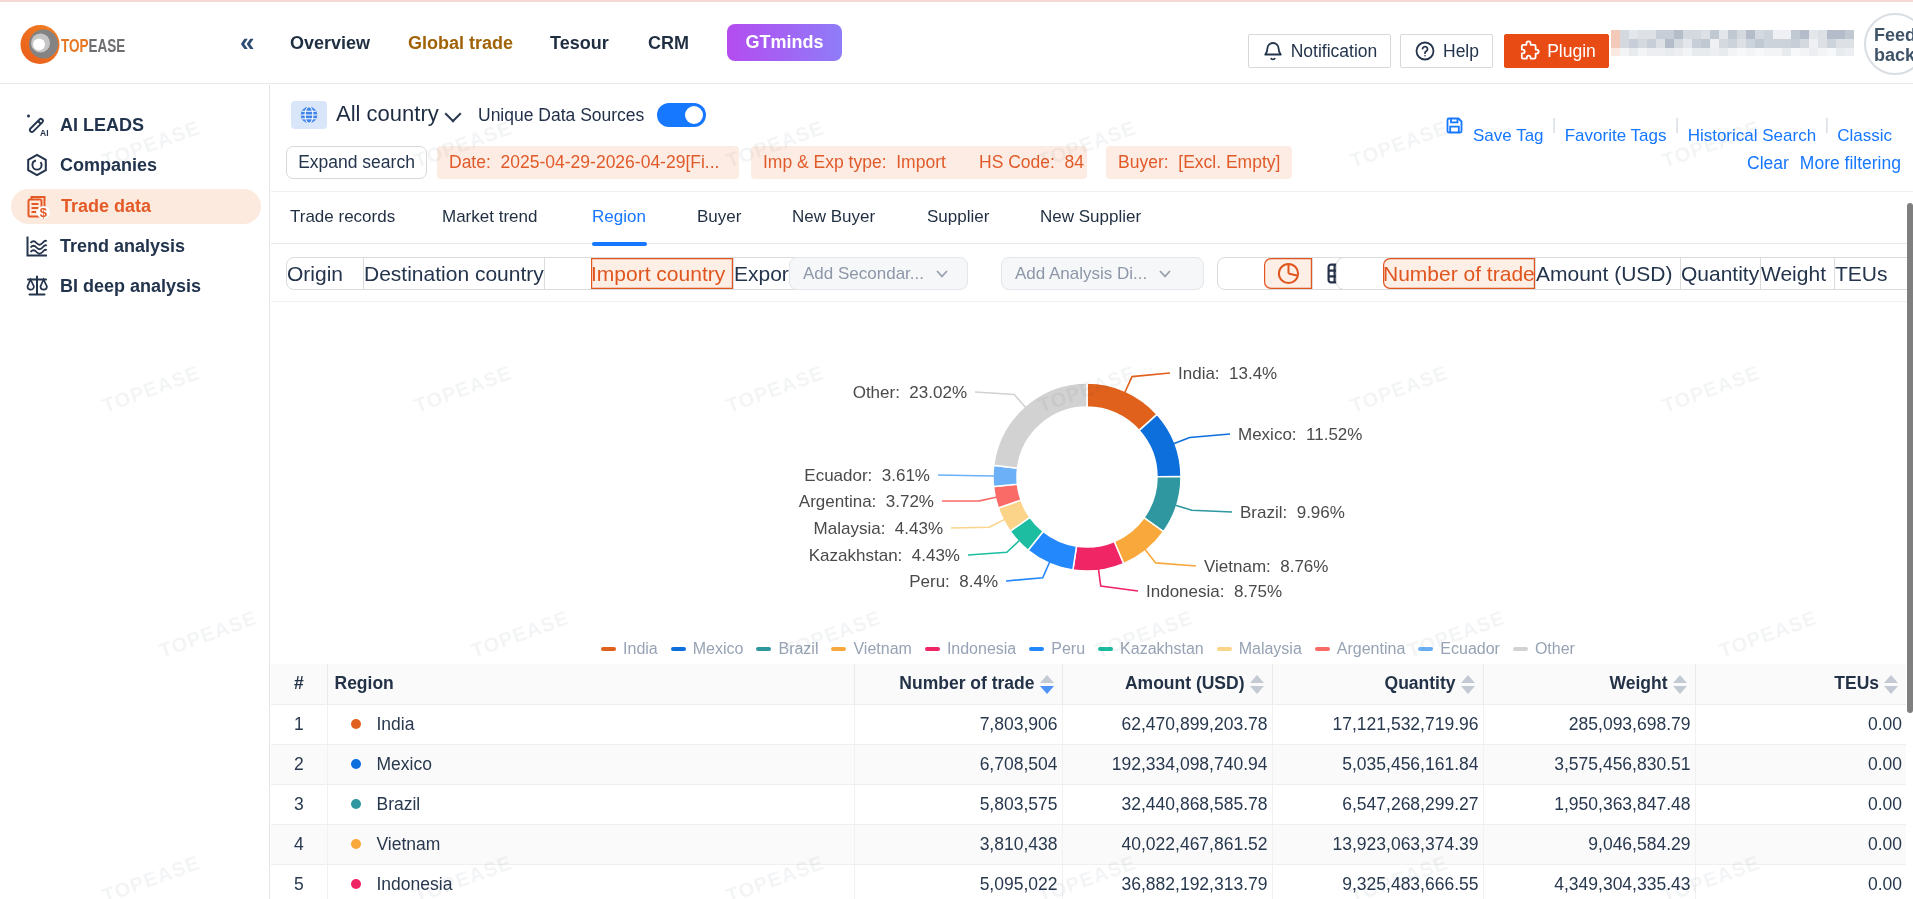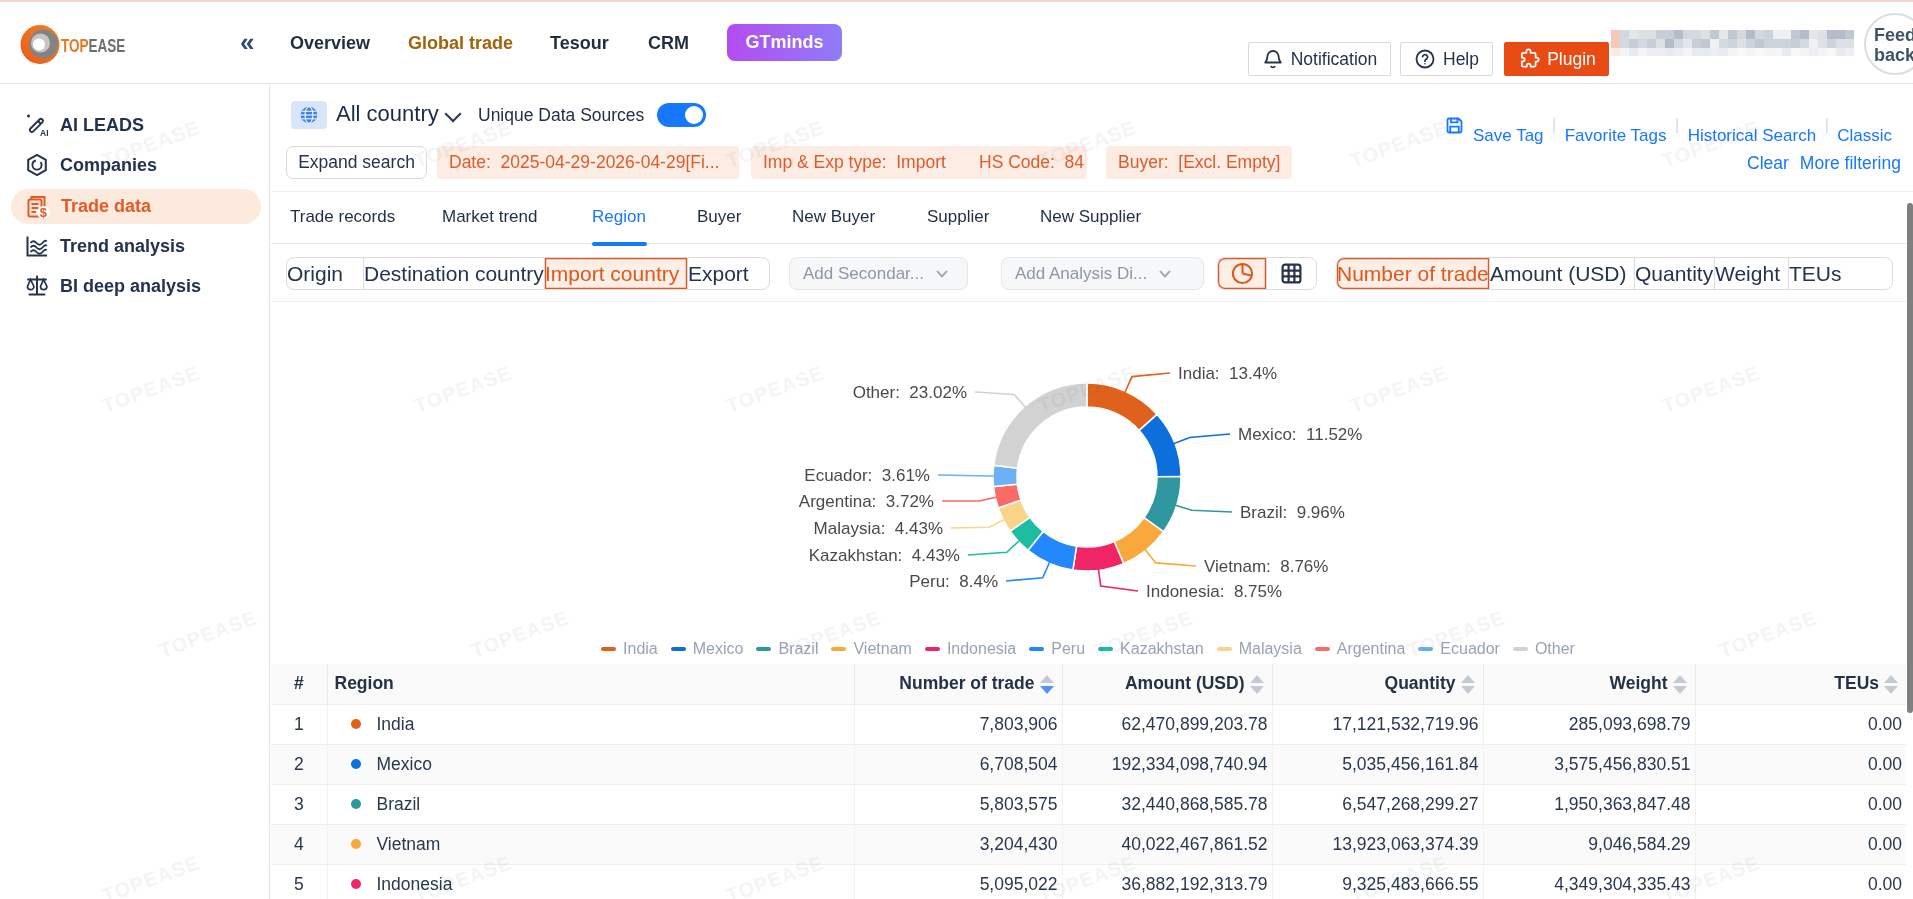--- a/index.html
+++ b/index.html
@@ -5,21 +5,21 @@
 html,body { width:1913px; height:899px; overflow:hidden; background:#fff;
   font-family:"Liberation Sans", sans-serif; color:#24344c; }
 #topline { position:absolute; left:0; top:0; width:1913px; height:2px; background:#f6d8d2; }
 #hdr { position:absolute; left:0; top:2px; width:1913px; height:82px; border-bottom:1px solid #e7e7e7; background:#fff; }
 #sb { position:absolute; left:0; top:85px; width:270px; height:814px; border-right:1px solid #e4e4e4; background:#fff; }
 .navitem { position:absolute; top:0; height:88px; line-height:82px; font-size:18px; font-weight:bold; color:#1f2e41; }
 #gt { color:#a16207; }
 #gtm { position:absolute; left:727px; top:22px; width:115px; height:37px; border-radius:8px;
   background:linear-gradient(90deg,#b44cf0,#8f7cf8); color:#fff; font-size:18px; font-weight:bold;
   text-align:center; line-height:37px; }
-.hbtn { position:absolute; top:40px; height:34px; border:1px solid #d9d9d9; border-radius:2px;
+.hbtn { position:absolute; top:32px; height:34px; border:1px solid #d9d9d9; border-radius:2px;
   font-size:17.5px; color:#24344c; display:flex; align-items:center; justify-content:center; gap:7px; background:#fff; white-space:nowrap; }
 #plug { background:#e84b14; border-color:#e84b14; color:#fff; }
 #fb { position:absolute; left:1864px; top:13px; width:62px; height:62px; border-radius:50%;
   border:2px solid #d9dee3; background:#fff; color:#3e5366; font-size:18px; font-weight:bold;
   line-height:20px; padding-top:10px; padding-left:8px; z-index:30; }
 .mi { position:absolute; left:24px; width:240px; height:40px; display:flex; align-items:center; gap:10px;
   font-size:18px; font-weight:bold; color:#22334d; white-space:nowrap; }
 #pill { position:absolute; left:11px; top:104px; width:250px; height:35px; background:#fdeadf; border-radius:18px; }
 .mi.act { color:#e45a26; }
 #globechip { position:absolute; left:291px; top:101px; width:36px; height:28px; background:#d9e6fa;
@@ -39,21 +39,21 @@
 .chip { position:absolute; top:146px; height:33px; background:#fdece3; border-radius:4px; color:#e05a2a;
   font-size:17.5px; line-height:33px; padding:0 12px; white-space:nowrap; overflow:hidden; }
 #div1 { position:absolute; left:271px; top:191px; width:1642px; height:1px; background:#f0f0f0; }
 .tab { position:absolute; top:196px; height:46px; line-height:42px; font-size:17px; color:#1f2e41; white-space:nowrap; }
 #div2 { position:absolute; left:271px; top:243px; width:1642px; height:1px; background:#e8e8e8; }
 #tabu { position:absolute; left:592px; top:242px; width:55px; height:3.5px; background:#1677ff; border-radius:2px; }
 .seg { position:absolute; top:257px; height:33px; display:flex; border:1px solid #dcdcdc; border-radius:8px;
   background:#fff; }
 .seg > div { font-size:21px; color:#24344c; line-height:31px; text-align:left; border-right:1px solid #dcdcdc; white-space:nowrap; }
 .seg > div:last-child { border-right:none; }
-.seg .on { color:#e0561f; background:#fdeee6; box-shadow:inset 0 0 0 1.2px #e0561f; }
+.seg .on { color:#e0561f; background:#fdeee6; box-shadow:inset 0 0 0 1.2px #e0561f;margin-left:46px; }
 .seg > div:first-child { border-radius:7px 0 0 7px; }
 .seg > div:last-child { border-radius:0 7px 7px 0; }
 .ddl { position:absolute; top:257px; height:33px; background:#f6f7f9; border:1px solid #e3e6ea; border-radius:8px;
   color:#8c97a8; font-size:17px; line-height:31px; padding:0 13px; display:flex; align-items:center; white-space:nowrap; }
 #div3 { position:absolute; left:271px; top:301px; width:1642px; height:1px; background:#f1f1f3; }
 #legend { position:absolute; left:271px; top:640px; width:1634px; display:flex; justify-content:center;
   gap:13px; font-size:16px; color:#97a3b4; align-items:center; }
 .li { display:flex; align-items:center; gap:7px; white-space:nowrap; }
 .ld { display:inline-block; width:15px; height:4px; border-radius:2px; flex:none; }
 #tbl { position:absolute; left:271px; top:664px; border-collapse:collapse; table-layout:fixed; width:1635px;
@@ -398,21 +398,21 @@
         <td class="c1"><span class="dot" style="background:#2e97a0"></span>Brazil</td>
         <td class="cv">5,803,575</td>
         <td class="cv">32,440,868,585.78</td>
         <td class="cv">6,547,268,299.27</td>
         <td class="cv">1,950,363,847.48</td>
         <td class="cv">0.00</td>
       </tr>
       <tr class="alt">
         <td class="c0">4</td>
         <td class="c1"><span class="dot" style="background:#f9a93b"></span>Vietnam</td>
-        <td class="cv">3,204,430</td>
+        <td class="cv">3,810,438</td>
         <td class="cv">40,022,467,861.52</td>
         <td class="cv">13,923,063,374.39</td>
         <td class="cv">9,046,584.29</td>
         <td class="cv">0.00</td>
       </tr>
       <tr>
         <td class="c0">5</td>
         <td class="c1"><span class="dot" style="background:#ef2566"></span>Indonesia</td>
         <td class="cv">5,095,022</td>
         <td class="cv">36,882,192,313.79</td>

